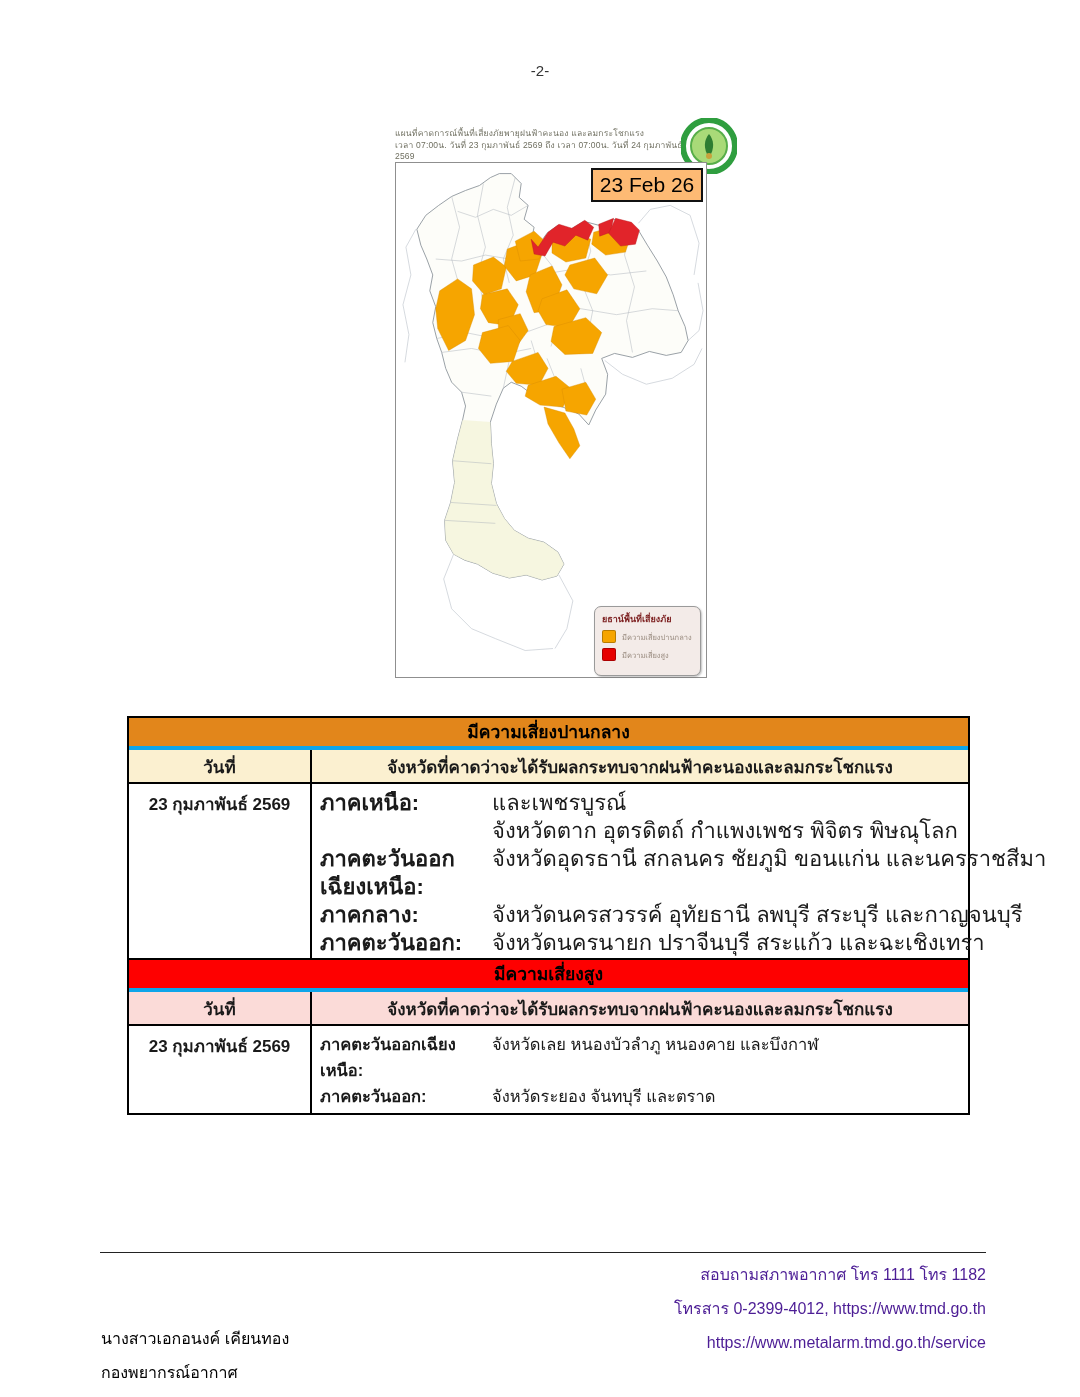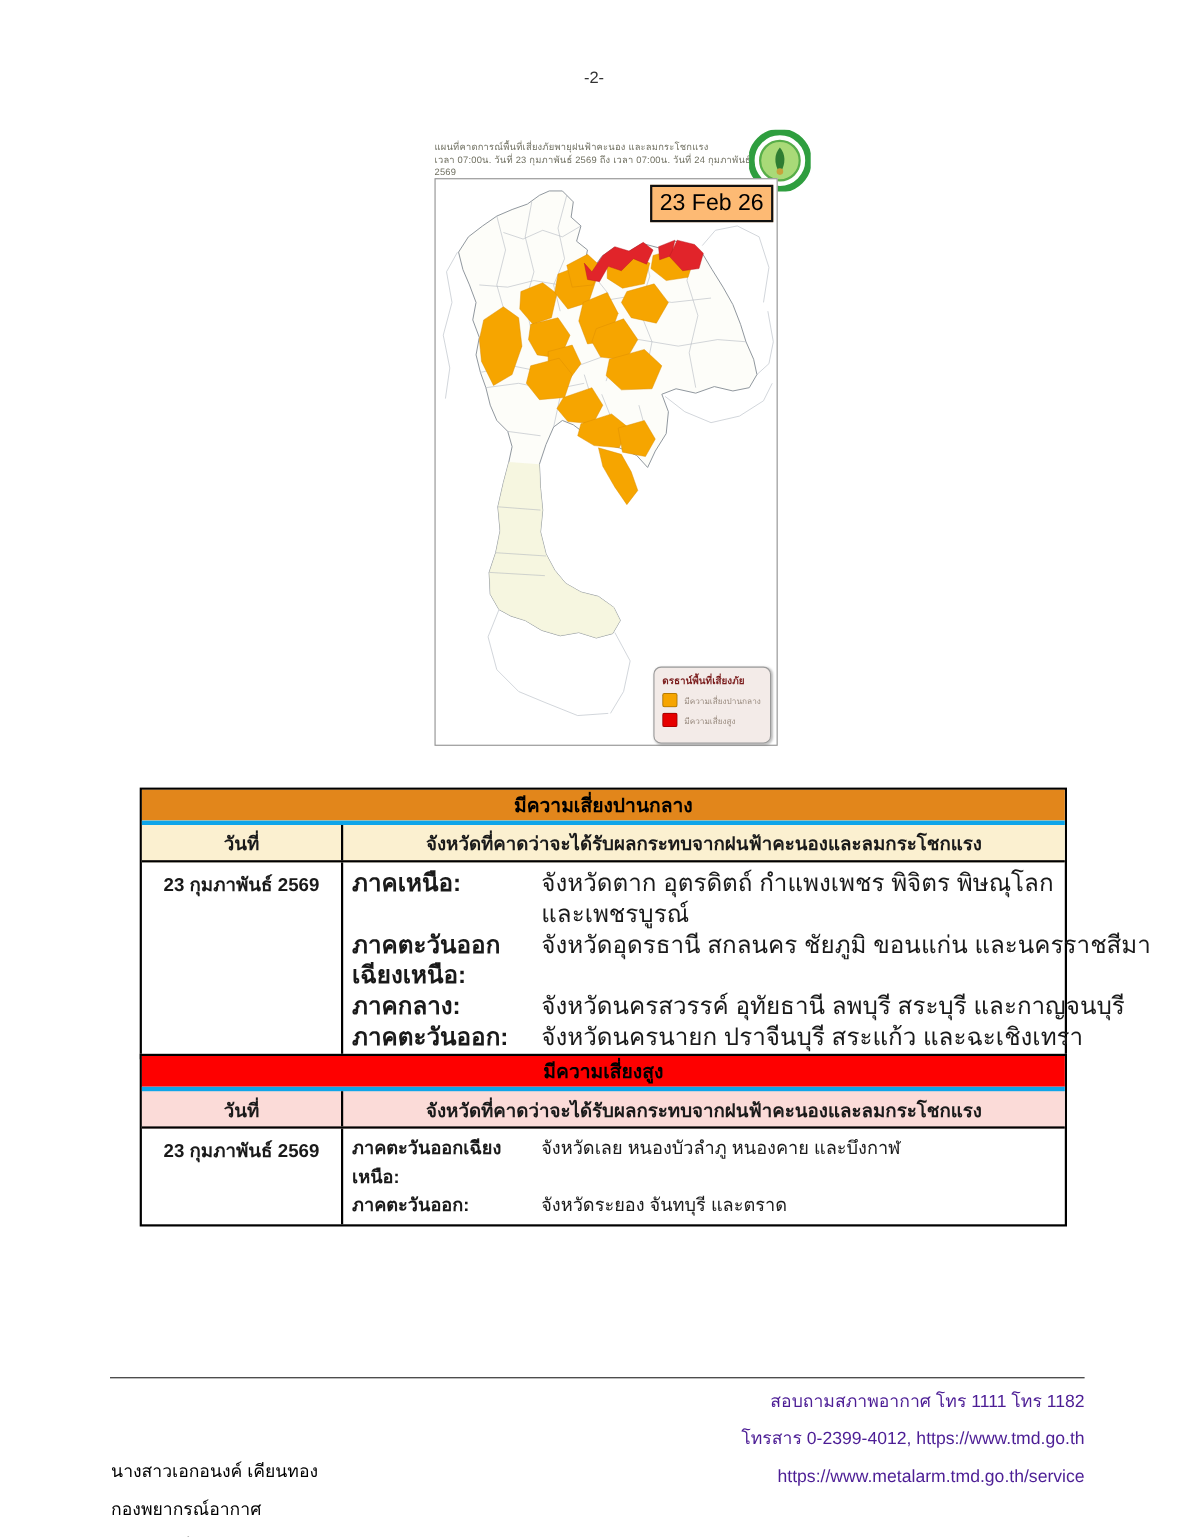--- a/index.html
+++ b/index.html
@@ -160,21 +160,21 @@
                    L181,72 L170,83 L158,79 L150,93 L139,91 Z"></path>
           <path d="M204,61 L219,55 L216,69 L205,73 Z"></path>
           <path d="M221,55 L237,59 L245,67 L241,81 L226,83 L214,70 Z"></path>
         </g>
       </svg>
     </div>
 
     <div class="date-box">23 Feb 26</div>
 
     <div class="map-legend">
-      <div class="lg-title">ดรธาน์พื้นที่เสี่ยงภัย</div>
+      <div class="lg-title">ยธาน์พื้นที่เสี่ยงภัย</div>
       <div class="lg-item">
         <span class="lg-swatch" style="background-color: rgb(246, 165, 0);"></span>
         <span class="lg-label">มีความเสี่ยงปานกลาง</span>
       </div>
       <div class="lg-item">
         <span class="lg-swatch" style="background-color: rgb(230, 0, 0);"></span>
         <span class="lg-label">มีความเสี่ยงสูง</span>
       </div>
     </div>
   </div>
@@ -184,22 +184,22 @@
     <div class="rt-sub medium">
       <div>วันที่</div>
       <div>จังหวัดที่คาดว่าจะได้รับผลกระทบจากฝนฟ้าคะนองและลมกระโชกแรง</div>
     </div>
     <div class="rt-body">
       <div class="rt-date-cell">23 กุมภาพันธ์ 2569</div>
       <div class="rt-rows">
         <div class="rt-row">
           <div class="rt-region">ภาคเหนือ:</div>
           <div class="rt-prov">
+            <div>และเพชรบูรณ์</div>
             <div>จังหวัดตาก อุตรดิตถ์ กำแพงเพชร พิจิตร พิษณุโลก</div>
-            <div>และเพชรบูรณ์</div>
           </div>
         </div>
         <div class="rt-row">
           <div class="rt-region">ภาคตะวันออกเฉียงเหนือ:</div>
           <div class="rt-prov">
             <div>จังหวัดอุดรธานี สกลนคร ชัยภูมิ ขอนแก่น และนครราชสีมา</div>
           </div>
         </div>
         <div class="rt-row">
           <div class="rt-region">ภาคกลาง:</div>

